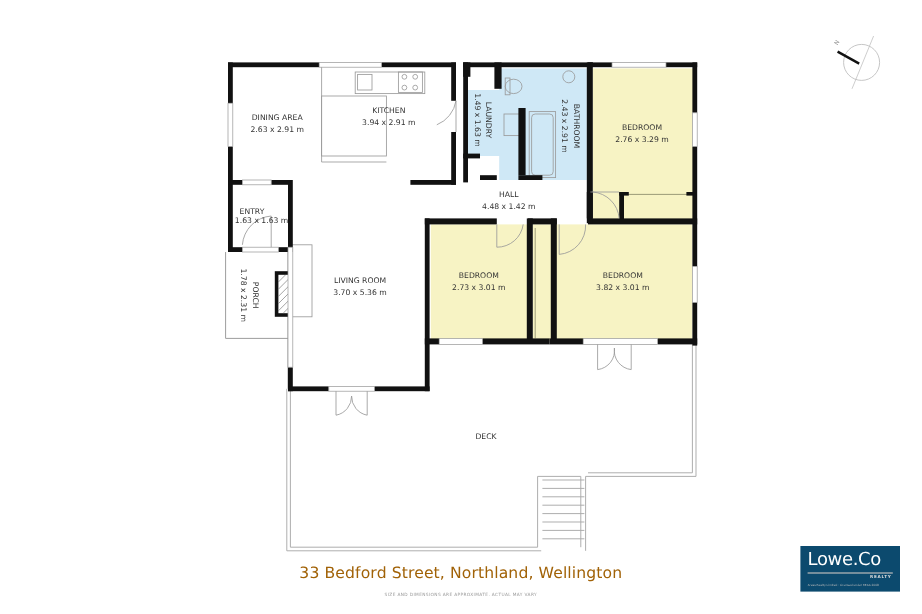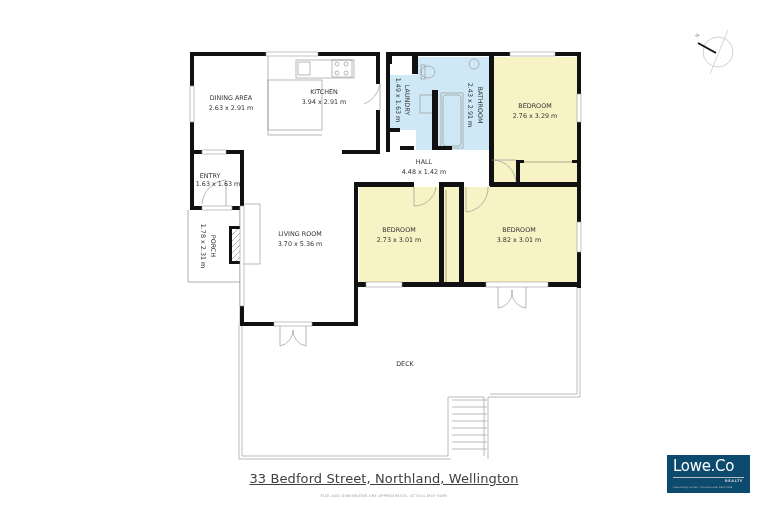--- a/index.html
+++ b/index.html
@@ -1,19 +1,19 @@
 <!DOCTYPE html>
 <html><head>
 <meta charset="utf-8">
 <style>
   html, body { margin: 0; padding: 0; background: #ffffff; }
   body { width: 768px; height: 512px; position: relative; overflow: hidden; font-family: "DejaVu Sans", sans-serif; }
   #plan { position: absolute; left: 0; top: 0; }
   .room-label { font-family: "DejaVu Sans", sans-serif; font-size: 6.4px; fill: #333; text-anchor: middle; }
-  .addr { position: absolute; left: 0; width: 768px; top: 471px; text-align: center; font-family: "DejaVu Sans", sans-serif; font-size: 13px; color: #404040; letter-spacing: 0.1px; text-decoration: underline; }
+  .addr { position: absolute; left: 0; width: 768px; top: 471px; text-align: center; font-family: "DejaVu Sans", sans-serif; font-size: 13px; color: #a16207; letter-spacing: 0.1px; }
   .disclaimer { position: absolute; left: 0; width: 768px; top: 494px; text-align: center; font-family: "DejaVu Sans", sans-serif; font-size: 3.6px; color: #9a9a9a; letter-spacing: 0.3px; }
   .logo { position: absolute; left: 667px; top: 455px; width: 83px; height: 38px; background: #0c4a6e; color: #fff; box-sizing: border-box; }
   .logo-name { position: absolute; left: 6px; top: 2px; font-family: "DejaVu Sans", sans-serif; font-size: 15px; color: #fff; letter-spacing: -0.3px; }
   .logo-line { position: absolute; left: 6px; right: 6px; top: 22px; height: 1px; background: #bbb; }
   .logo-realty { position: absolute; right: 7px; top: 24px; font-size: 3.5px; font-weight: bold; letter-spacing: 0.6px; color: #ddd; font-family: "DejaVu Sans", sans-serif; }
   .logo-sub { position: absolute; left: 6px; right: 6px; top: 31px; font-size: 2.4px; color: #bbb; font-family: "DejaVu Sans", sans-serif; white-space: nowrap; overflow: hidden; }
 </style>
 </head>
 <body>
 

